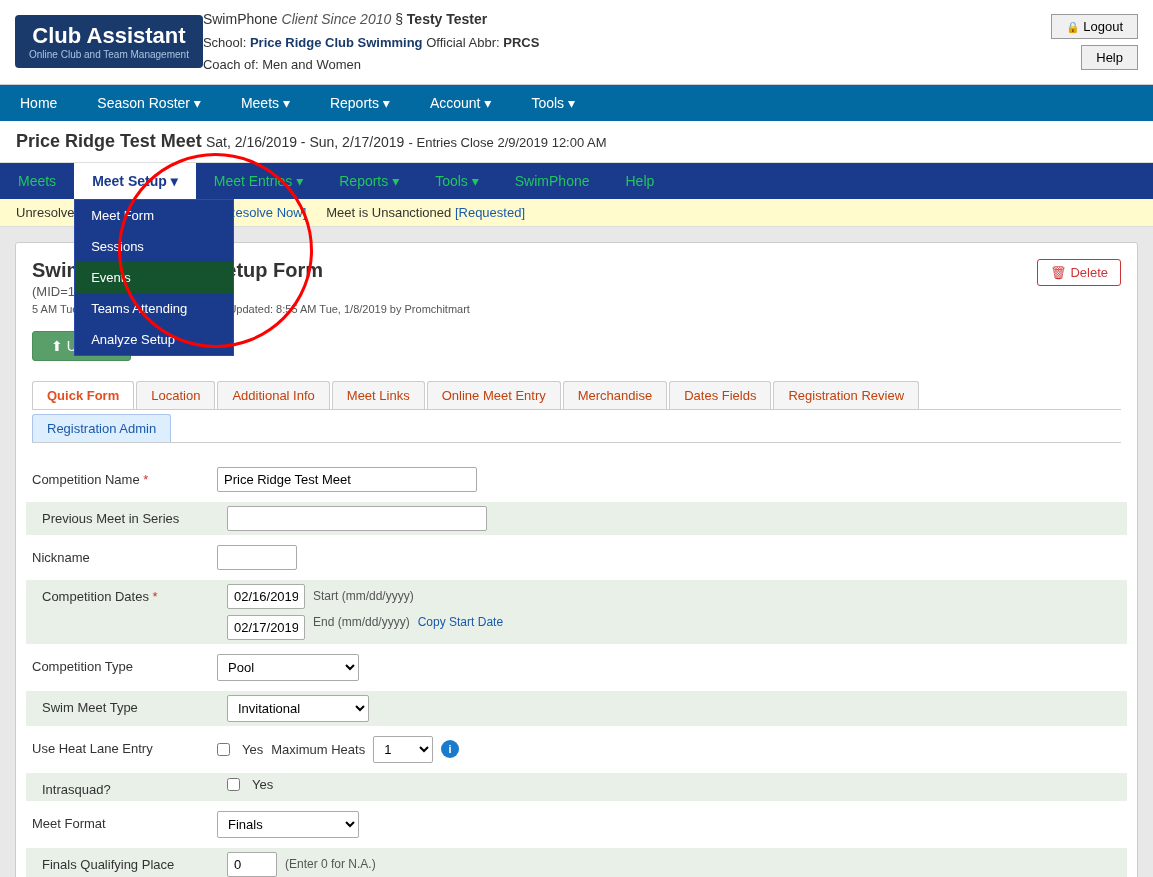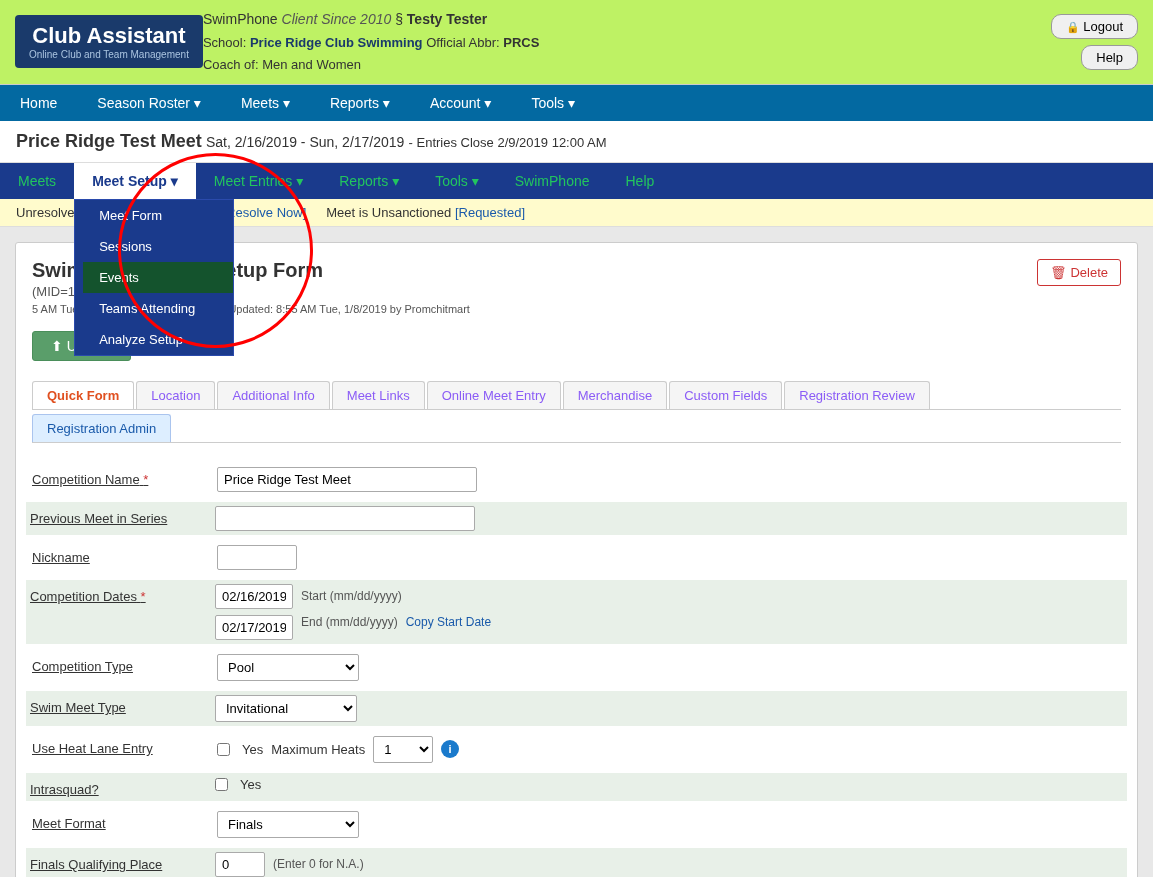--- a/index.html
+++ b/index.html
@@ -5,21 +5,21 @@
     * { box-sizing: border-box; margin: 0; padding: 0; }
     body {
       background-color: #a8c8d8;
       font-family: Arial, sans-serif;
       font-size: 13px;
       color: #333;
     }
 
     
     .top-header {
-      background: #bef264;
+      background: #ffffff;
       display: flex;
       align-items: center;
       padding: 8px 15px;
       border-bottom: 1px solid #ccc;
     }
     .logo-box {
       background: #1a3a6b;
       color: #fff;
       padding: 8px 14px;
       border-radius: 4px;
@@ -71,21 +71,21 @@
       display: flex;
       flex-direction: column;
       gap: 6px;
       align-items: flex-end;
     }
     .btn-logout, .btn-help {
       border: 1px solid #999;
       background: #f0f0f0;
       padding: 4px 14px;
       cursor: pointer;
-      border-radius: 10px;
+      border-radius: 0;
       font-size: 13px;
     }
     .btn-logout:before {
       content: "🔒 ";
       font-size: 11px;
     }
 
     
     .main-nav {
       background: #0369a1;
@@ -158,21 +158,20 @@
       z-index: 100;
       min-width: 160px;
     }
     .dropdown-menu a {
       display: block;
       color: #fff;
       padding: 8px 16px;
       text-decoration: none;
       font-size: 13px;
       white-space: nowrap;
-      margin-left: 8px;
     }
     .dropdown-menu a.highlighted {
       background: #14532d;
       color: #fff;
     }
 
     
     .alert-bar {
       background: #fffbcc;
       border-bottom: 1px solid #ddd;
@@ -255,21 +254,21 @@
       gap: 2px;
     }
     .tab {
       padding: 6px 14px;
       cursor: pointer;
       border: 1px solid #ccc;
       border-bottom: none;
       border-radius: 3px 3px 0 0;
       font-size: 13px;
       background: #f5f5f5;
-      color: #8b5cf6;
+      color: #c2410c;
     }
     .tab.active {
       background: #fff;
       color: #e05020;
       border-color: #ccc;
       font-weight: bold;
     }
     .tab.active-blue {
       background: #ddeeff;
       color: #1a5aaa;
@@ -282,33 +281,32 @@
       align-items: flex-start;
       margin-bottom: 10px;
     }
     .field-label {
       width: 185px;
       min-width: 185px;
       font-size: 13px;
       color: #333;
       padding-top: 5px;
       padding-right: 10px;
-      text-decoration: underline;
     }
     .field-label .req { color: #cc3333; }
     .field-value {
       flex: 1;
       display: flex;
       align-items: center;
       gap: 8px;
       flex-wrap: wrap;
     }
     .field-row.shaded {
       background: #e8f0e8;
-      padding: 4px 4px;
+      padding: 4px 16px;
       margin-left: -6px;
       margin-right: -6px;
     }
 
     input[type="text"], input[type="date"] {
       border: 1px solid #aaa;
       padding: 4px 6px;
       font-size: 13px;
       border-radius: 2px;
     }
@@ -482,21 +480,21 @@
       </button>
     </div>
 
     <div class="tabs">
       <div class="tab active">Quick Form</div>
       <div class="tab">Location</div>
       <div class="tab">Additional Info</div>
       <div class="tab">Meet Links</div>
       <div class="tab">Online Meet Entry</div>
       <div class="tab">Merchandise</div>
-      <div class="tab">Custom Fields</div>
+      <div class="tab">Dates Fields</div>
       <div class="tab">Registration Review</div>
     </div>
     <div class="tabs" style="margin-top:-12px;">
       <div class="tab active-blue">Registration Admin</div>
     </div>
 
     <div style="padding: 8px 0;">
 
       <div class="field-row">
         <div class="field-label">

